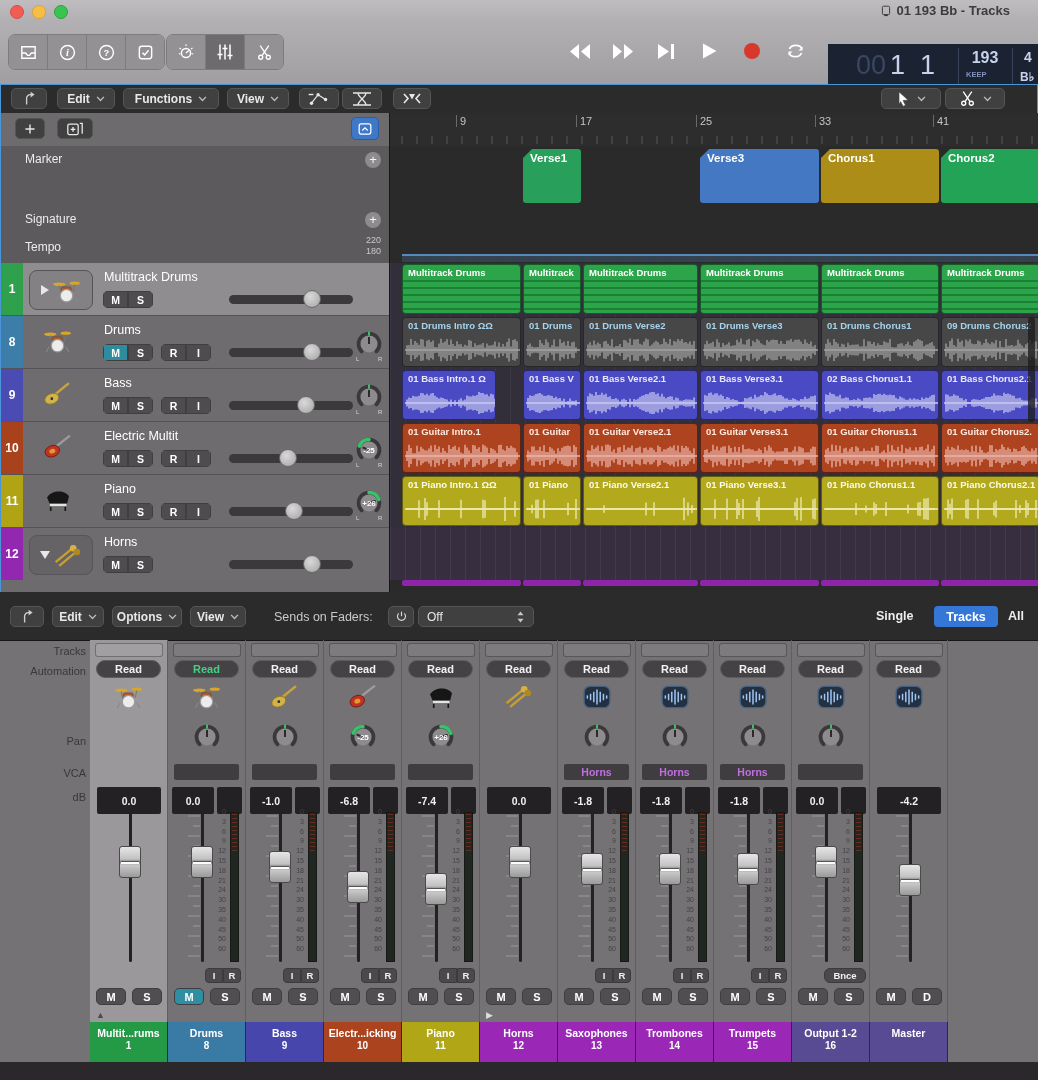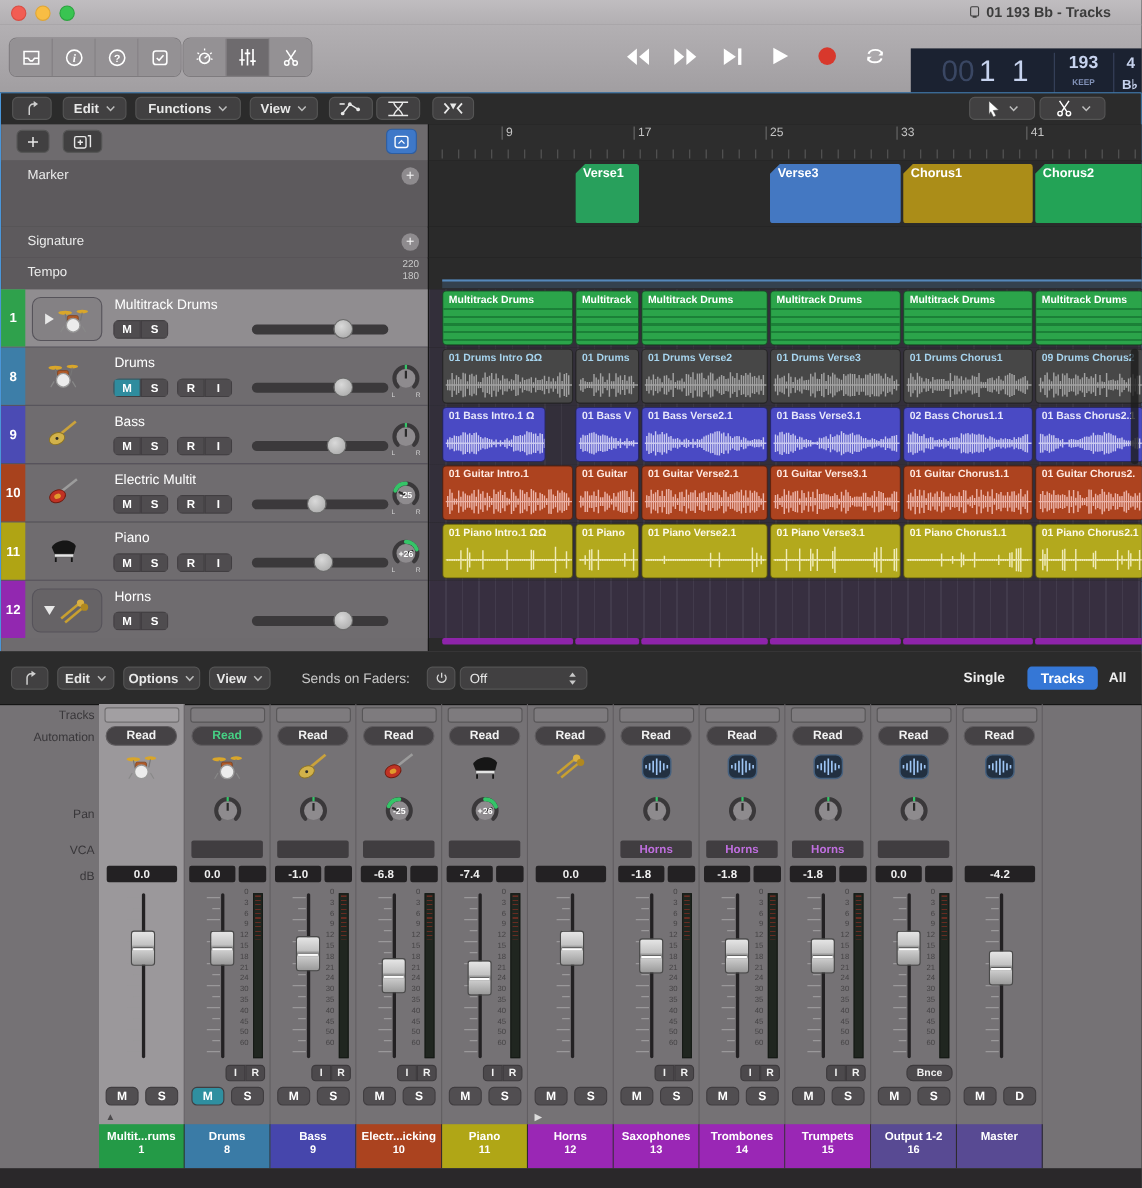--- a/index.html
+++ b/index.html
@@ -30,21 +30,21 @@
   
   .lcd{left:828px;top:22px;width:210px;height:56px;background:#1b2231;color:#c7d3ee;}
   .lcd-dim{position:absolute;left:28px;top:6px;font-size:27px;color:#3a4763;}
   .lcd-big{position:absolute;font-size:27px;color:#c7d3ee;}
   .lcd-bar{left:62px;top:6px;}
   .lcd-beat{left:92px;top:6px;}
   .lcd-lab{position:absolute;top:40px;font-size:8px;letter-spacing:1px;color:#6f7d9e;font-weight:bold;}
   .lab-bar{left:34px;}  .lab-beat{left:86px;}
   .lcd-div{position:absolute;top:4px;width:1px;height:48px;background:#38435c;}
   .t-val{position:absolute;left:138px;top:5px;width:38px;text-align:center;font-size:16px;font-weight:bold;}
-  .t-keep{position:absolute;left:138px;top:26px;width:38px;text-align:center;font-size:7.5px;font-weight:bold;color:#8render2a0c4;color:#8292b8;}
+  .t-keep{position:absolute;left:138px;top:26px;width:38px;font-size:7.5px;font-weight:bold;color:#8render2a0c4;color:#8292b8;}
   .t-lab{position:absolute;left:138px;top:40px;width:38px;text-align:center;font-size:8px;letter-spacing:.5px;color:#6f7d9e;font-weight:bold;}
   .s-top{position:absolute;left:196px;top:5px;font-size:14px;font-weight:bold;}
   .s-key{position:absolute;left:192px;top:26px;font-size:12px;font-weight:bold;}
 
   
   .arrange{left:0;top:84px;width:1036px;height:508px;background:#2b2b2b;border:1px solid #4a96d9;box-sizing:content-box;}
   .arr-toolbar{position:absolute;left:0;top:0;width:1036px;height:28px;background:#2b2b2b;border-bottom:1px solid #1c1c1c;}
   .pill{position:absolute;top:3px;height:21px;background:#414041;border:1px solid #555;border-radius:5px;
         color:#e8e8e8;font-size:12px;display:flex;align-items:center;justify-content:center;gap:6px;box-sizing:border-box;}
   .iconpill{background:#414041;}
@@ -99,21 +99,21 @@
   .rowlab{position:absolute;font-size:11px;color:#39373a;right:952px;text-align:right;width:80px;}
   .strip{position:absolute;top:48px;width:78px;height:420px;border-right:1px solid #615e61;box-sizing:border-box;}
   .strip.sel{background:#9b989b;}
   .gslot{position:absolute;left:5px;top:3px;width:66px;height:12px;border:1px solid rgba(0,0,0,.3);border-radius:3px;background:rgba(255,255,255,.07);}
   .readbtn{position:absolute;left:6px;top:20px;width:65px;height:18px;background:#454245;border:1px solid #5f5c5f;border-radius:9px;
            color:#f2f2f2;font-size:11px;font-weight:bold;display:flex;align-items:center;justify-content:center;box-sizing:border-box;}
   .readbtn.green{color:#46d084;}
   .stripicon{position:absolute;left:24px;top:44px;}
   .vcaslot{position:absolute;left:6px;top:124px;width:65px;height:16px;background:#403d40;border-radius:2px;
            color:#c06fe0;font-size:10.5px;font-weight:bold;display:flex;align-items:center;justify-content:center;}
-  .dbbox{position:absolute;top:147px;height:15px;background:#232123;border-radius:2px;color:#f0f0f0;font-size:10.5px;font-weight:bold;
+  .dbbox{position:absolute;top:147px;height:27px;background:#232123;border-radius:2px;color:#f0f0f0;font-size:10.5px;font-weight:bold;
          display:flex;align-items:center;justify-content:center;}
   .fticks{position:absolute;top:172px;}
   .ftrack{position:absolute;top:172px;width:3px;height:150px;background:#232123;border-radius:2px;}
   .fhandle{position:absolute;width:22px;height:32px;border-radius:3px;border:1px solid #4a4a4a;box-sizing:border-box;
            background:linear-gradient(#e6e6e6,#c2c2c2 40%,#7e7e7e 50%,#c9c9c9 60%,#9a9a9a);}
   .fhandle:after{content:"";position:absolute;left:1px;right:1px;top:14px;height:2px;background:#fcfcfc;border-top:1px solid #555;}
   .fscale{position:absolute;font-size:7px;color:#454345;width:14px;text-align:right;}
   .meter{position:absolute;top:172px;width:9px;height:150px;background:#202620;border:1px solid #161a16;box-sizing:border-box;}
   .meter .clip{position:absolute;left:1px;right:1px;top:1px;height:40px;
         background:repeating-linear-gradient(180deg,rgba(190,50,35,.45) 0 1px,transparent 1px 4px);}

